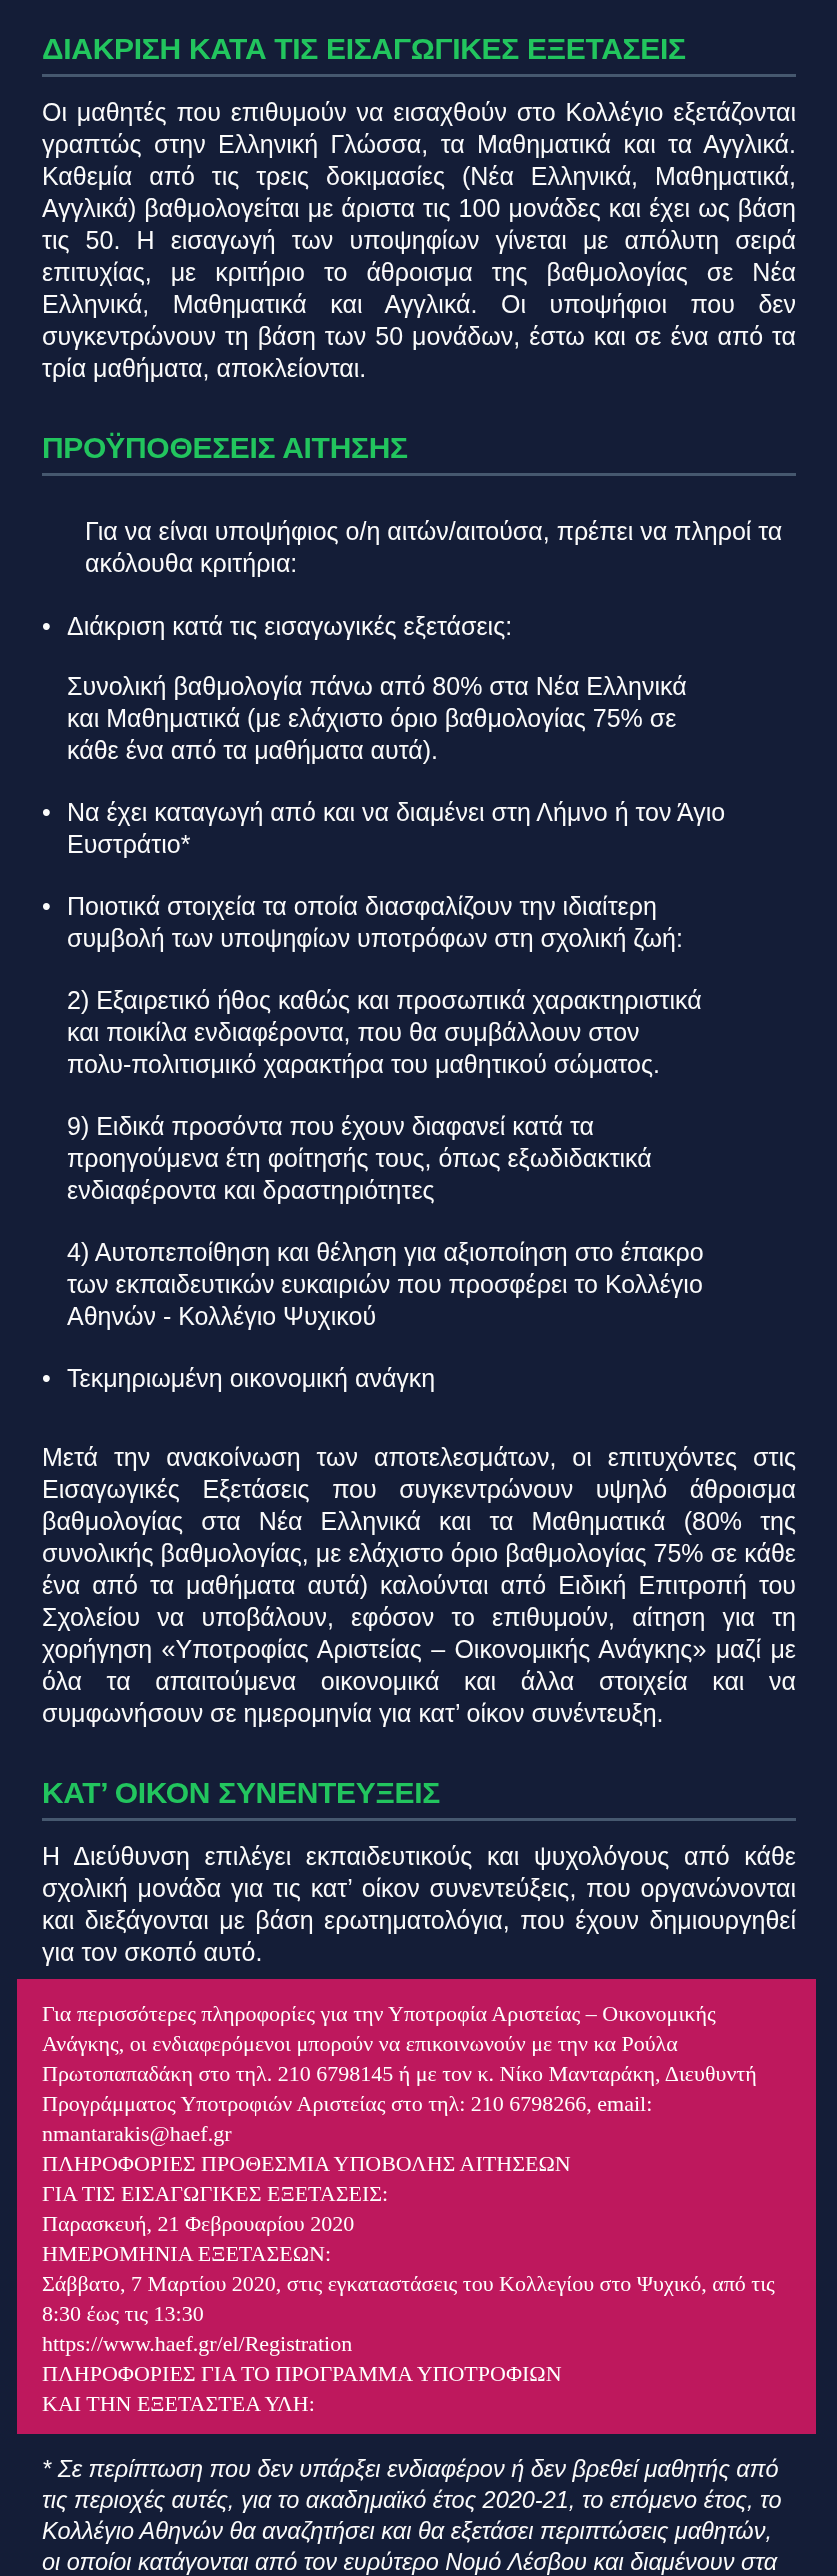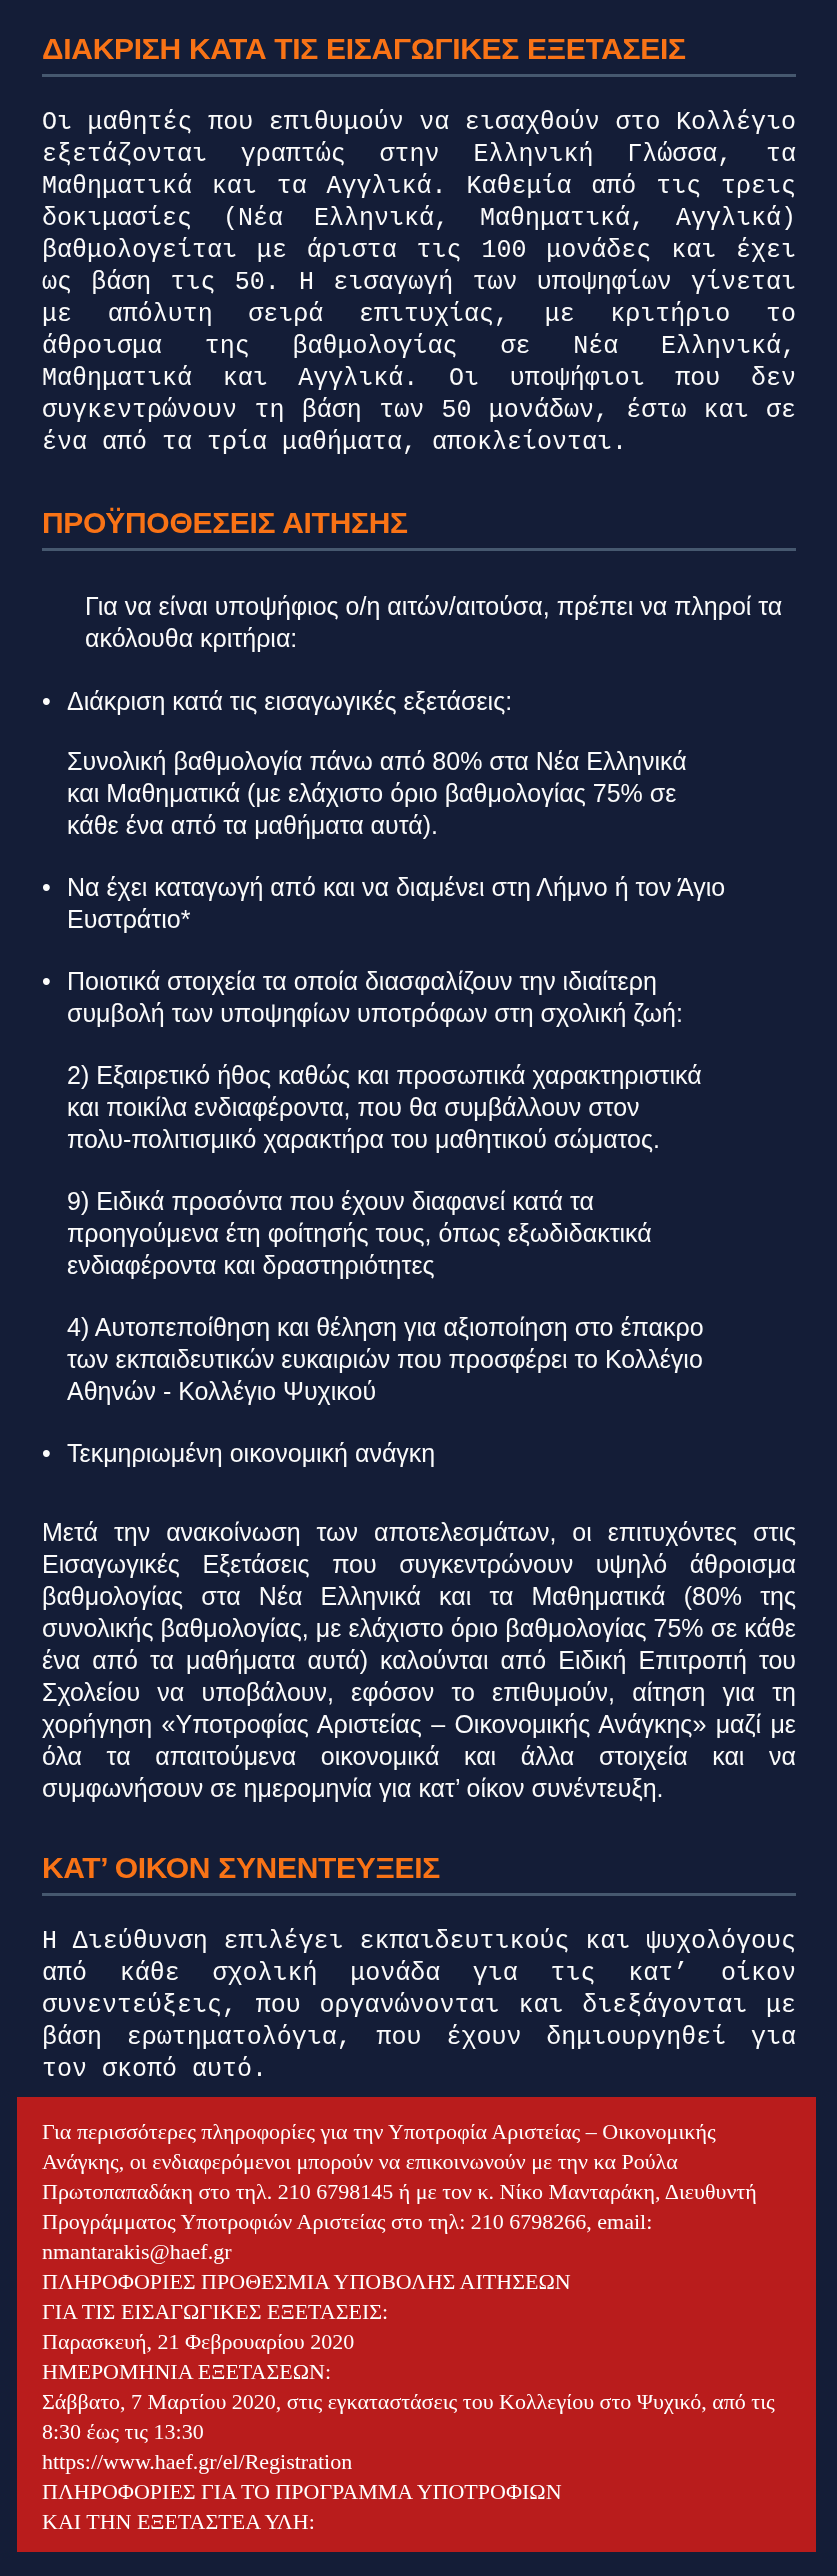--- a/index.html
+++ b/index.html
@@ -7,47 +7,47 @@
     width:838px; min-height:2576px;
     background:#141d37;
     color:#fcfcfc;
     font-family:"Liberation Sans", sans-serif;
     -webkit-font-smoothing:antialiased;
   }
   .page { padding:32px 42px 13.4px 42px; box-sizing:border-box; }
 
   .section-heading {
     font-size:30px; font-weight:700; line-height:1.12;
-    letter-spacing:-0.3px; color:#f97316; margin:0;
+    letter-spacing:-0.3px; color:#22c55e; margin:0;
   }
   .rule { height:3.4px; background:#46586f; border:0; margin:8px 0 0 0; }
 
   .body-text {
     font-size:25px; line-height:32px; margin:0; color:#fbfbfb;
   }
   .justified { text-align:justify; }
   .preline { white-space:pre-line; }
 
-  .mt-para   { margin-top:30px;font-family:Liberation Mono, monospace; }
+  .mt-para   { margin-top:19px; }
   .mt-section{ margin-top:47px; }
   .mt-intro  { margin-top:39px;margin-left:43px; }
 
   .bullet-list { margin-top:31px; }
   .bullet-item { position:relative; padding-left:25px; margin-top:30px; }
   .bullet-item:first-child { margin-top:0; }
   .bullet-marker {
     position:absolute; left:0; top:0;
     font-size:25px; line-height:32px;
   }
   .sub-block { margin-top:28px; }
   .numbered-item { margin-top:30px; }
 
   .info-panel {
     margin:10.8px -19.5px 0 -25px;
-    background:#b91c1c;
+    background:#be185d;
     padding:20px 23px 15px 25px;
     font-family:"Liberation Serif", serif;
     font-size:22px; line-height:30px;
     color:#ffffff;
   }
   .panel-gap { margin-top:30px; }
   .panel-line { margin:0; }
   .panel-url { color:#ffffff; text-decoration:none; }
 
   .footnote {

